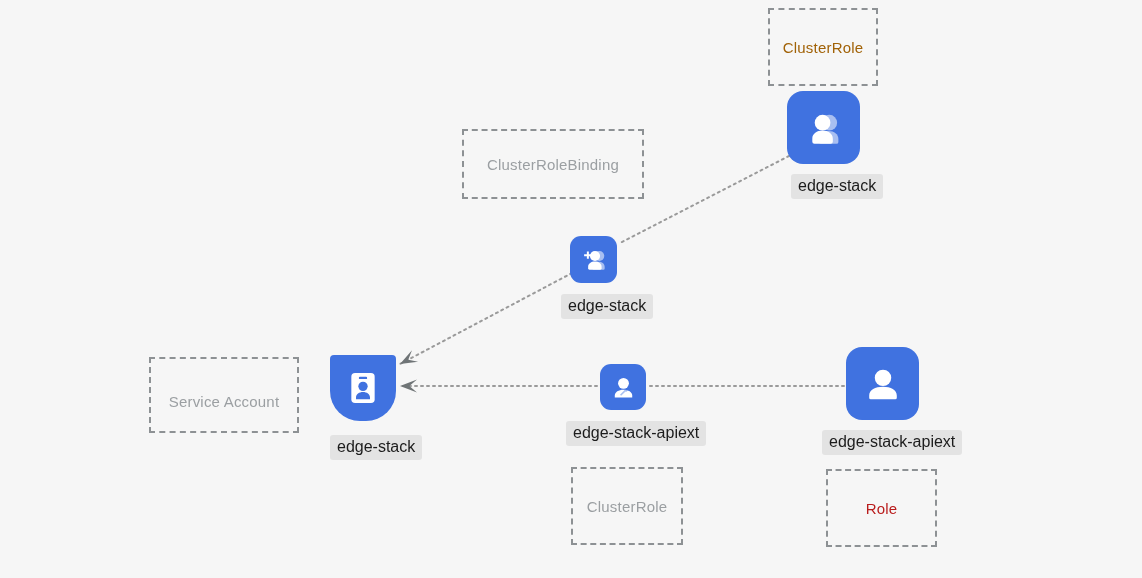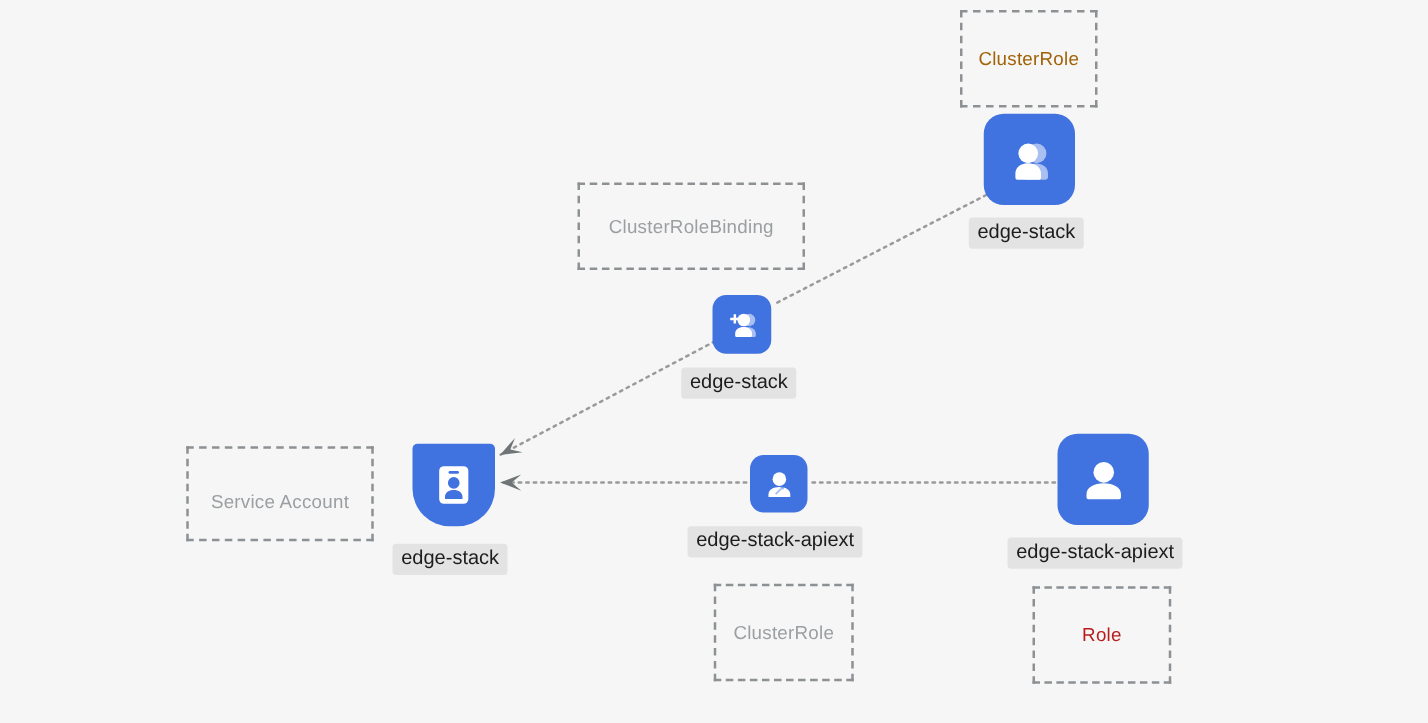--- a/index.html
+++ b/index.html
@@ -56,20 +56,21 @@
   .name-chip {
     position: absolute;
     background: #e3e3e3;
     color: #1c1c1c;
     font-size: 16px;
     font-family: "Liberation Sans", sans-serif;
     border-radius: 3px;
     padding: 3px 7px 4px 7px;
     white-space: nowrap;
     line-height: 1.15;
+    margin-left: 16px;
   }
 </style>
 </head>
 <body>
 
 <div id="canvas">
 
   <svg id="edges" viewBox="0 0 1142 578" width="1142" height="578">
     <g id="edge-lines">
         <line x1="789" y1="156" x2="620" y2="243" stroke="#9a9a9a" stroke-width="2" stroke-dasharray="2 4" stroke-linecap="round"></line>
@@ -79,21 +80,21 @@
       </g>
     <g id="edge-arrows">
         <polygon points="400,364 411.9867837891054,350.3044892613222 408.26458550466856,359.62745766904163 418.06625440968924,361.7953568079202" fill="#6f7476"></polygon>
         <polygon points="400,386 417,379.5 409.35,386 417,392.5" fill="#6f7476"></polygon>
       </g>
   </svg>
 
   <div class="kind-box" style="left: 768px; top: 8px; width: 110px; height: 78px; border-color: rgb(141, 145, 148);">
     <span class="kind-label" style="color: #a16207;">ClusterRole</span>
   </div>
-  <div class="kind-box" style="left: 462px; top: 146px; width: 182px; height: 70px; border-color: rgb(141, 145, 148);">
+  <div class="kind-box" style="left: 462px; top: 129px; width: 182px; height: 70px; border-color: rgb(141, 145, 148);">
     <span class="kind-label" style="color: rgb(155, 159, 162);">ClusterRoleBinding</span>
   </div>
   <div class="kind-box" style="left: 149px; top: 357px; width: 150px; height: 76px; border-color: rgb(141, 145, 148);">
     <span class="kind-label" style="color: rgb(155, 159, 162); margin-top: 12px;">Service Account</span>
   </div>
   <div class="kind-box" style="left: 571px; top: 467px; width: 112px; height: 78px; border-color: rgb(141, 145, 148);">
     <span class="kind-label" style="color: rgb(155, 159, 162);">ClusterRole</span>
   </div>
   <div class="kind-box" style="left: 826px; top: 469px; width: 111px; height: 78px; border-color: rgb(141, 145, 148);">
     <span class="kind-label" style="color: #b91c1c;">Role</span>

